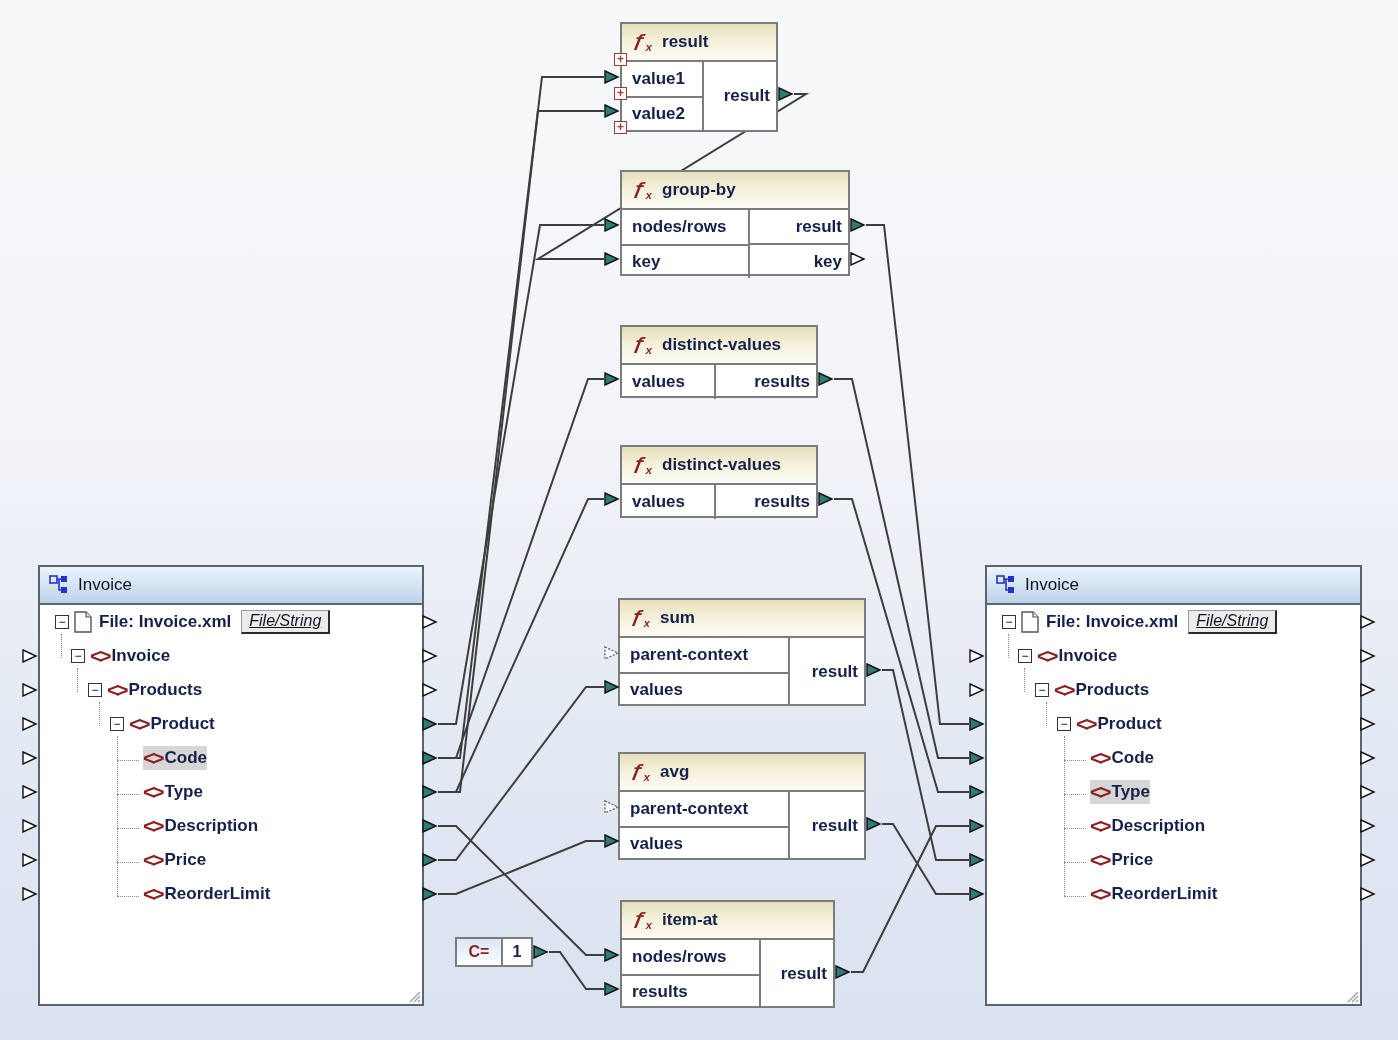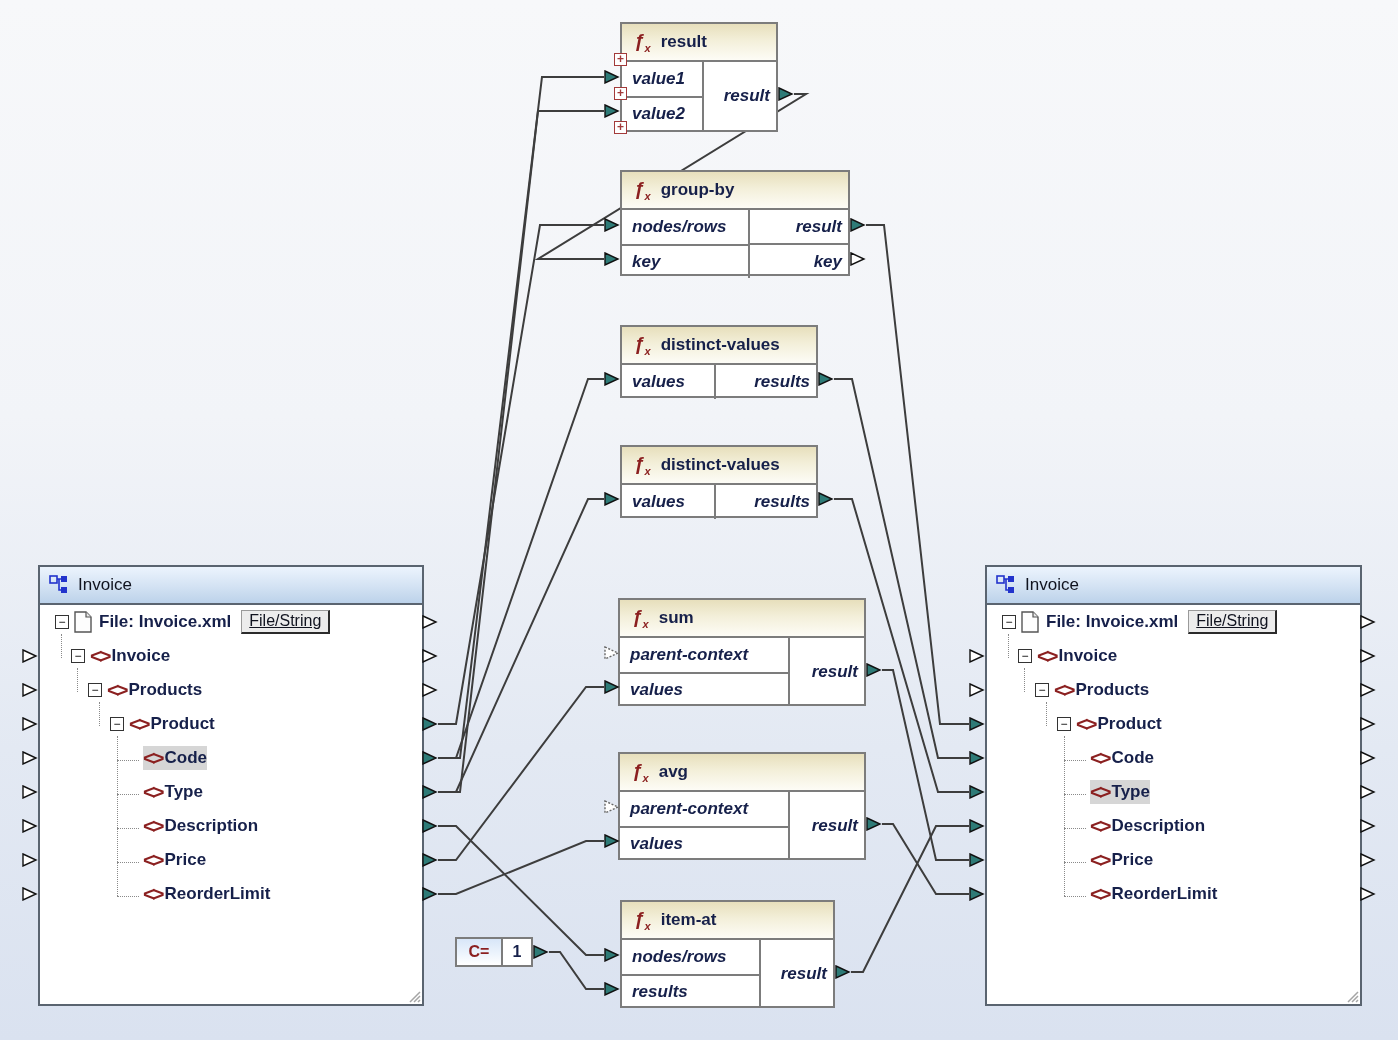--- a/index.html
+++ b/index.html
@@ -19,36 +19,36 @@
   .tree{position:relative;}
   .trow{height:34px;display:flex;align-items:center;box-sizing:border-box;font-size:17px;font-weight:bold;color:#16204a;}
   .minusbox{display:inline-flex;align-items:center;justify-content:center;width:14px;height:14px;
     border:1px solid #333;background:#fff;color:#000;font-size:12px;line-height:10px;
     box-sizing:border-box;margin-right:5px;flex:0 0 auto;font-weight:normal;}
   .elem-ic{color:#8b2020;font-weight:bold;font-size:21px;letter-spacing:-3px;margin-right:3px;flex:0 0 auto;}
   .hlwrap{display:flex;align-items:center;}
   .hl{background:#d6d6d6;}
   .fsbtn{margin-left:10px;font-weight:normal;font-size:16px;color:#10131f;background:#ececec;
     border:1px solid #9a9a9a;border-right:2px solid #2b2b2b;border-bottom:2px solid #2b2b2b;
-    padding:1px 7px 2px 7px;text-decoration:underline;}
+    padding:1px 7px 2px 7px;text-decoration:underline;font-style:italic;}
   .grip{position:absolute;right:1px;bottom:1px;}
   .dotv{position:absolute;border-left:1px dotted #8a8a8a;width:0;}
   .doth{position:absolute;border-top:1px dotted #8a8a8a;height:0;}
 
   
   .conn{position:absolute;width:16px;height:14px;z-index:3;}
 
   
   .fnbox{position:absolute;border:2px solid #7c7c7c;background:#fff;z-index:2;box-sizing:border-box;}
   .fnhead{height:36px;display:flex;align-items:center;gap:10px;padding-left:12px;
     background:linear-gradient(180deg,#e7dfbc 0%,#f3efd9 45%,#fdfcf6 100%);
     border-bottom:2px solid #7c7c7c;font-size:17px;font-weight:bold;color:#16204a;}
-  .fx{color:#8b1f1f;font-family:Liberation Sans, sans-serif;font-style:italic;font-size:19px;font-weight:bold;}
+  .fx{color:#8b1f1f;font-family:Liberation Mono, monospace;font-style:italic;font-size:19px;font-weight:bold;}
   .fx sub{font-size:11px;}
-  .fnbody{display:flex;font-style:italic;}
+  .fnbody{display:flex;}
   .fncol-l{flex:1 1 auto;}
   .fncol-r{display:flex;flex-direction:column;border-left:2px solid #7c7c7c;}
   .fnrow{height:34px;display:flex;align-items:center;padding-left:10px;
     font-size:17px;font-weight:bold;color:#16204a;box-sizing:border-box;}
   .fnrow + .fnrow{border-top:2px solid #7c7c7c;}
   .fnout{flex:1;display:flex;align-items:center;justify-content:flex-end;padding-right:6px;
     font-size:17px;font-weight:bold;color:#16204a;}
   .fnout + .fnout{border-top:2px solid #7c7c7c;}
   .plus{position:absolute;width:13px;height:13px;background:#fff;border:1px solid #a33a3a;
     color:#a33a3a;font-size:12px;line-height:11px;text-align:center;font-weight:bold;z-index:4;box-sizing:border-box;}

